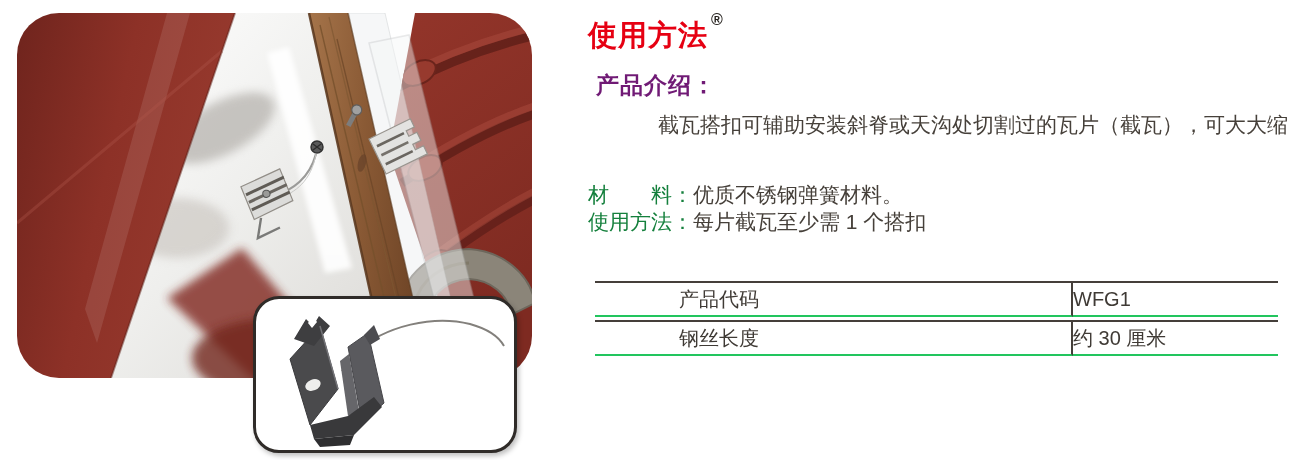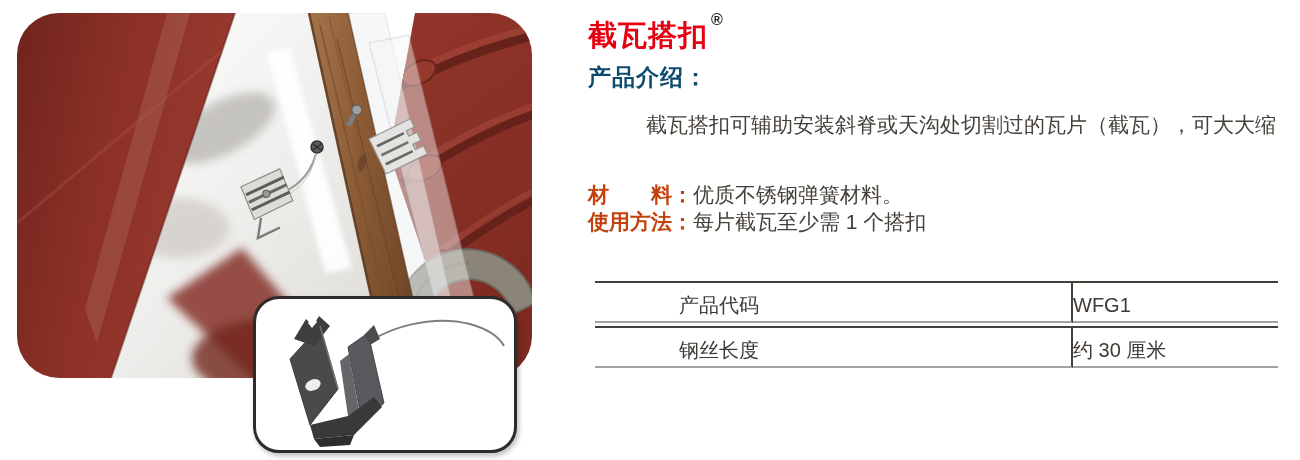--- a/index.html
+++ b/index.html
@@ -25,38 +25,38 @@
   .content{position:absolute;left:588px;top:0;width:705px;height:460px;}
   .product-title{
     position:absolute;left:0;top:16px;margin:0;
     font-size:29px;font-weight:bold;color:#e60012;letter-spacing:1px;white-space:nowrap;
   }
   .product-title sup{
     font-size:16px;color:#231f1c;font-weight:bold;
     position:relative;top:-9px;left:3px;
   }
   .intro-heading{
-    position:absolute;left:0;top:62px;margin:0;
-    font-size:23px;font-weight:bold;color:#0c4a6e;letter-spacing:1px;
+    position:absolute;left:0;top:62px;margin:8px;
+    font-size:23px;font-weight:bold;color:#701a75;letter-spacing:1px;
   }
   .intro-para{position:absolute;left:0;top:107px;width:700px;font-size:21px;line-height:35px;color:#46403a;}
-  .intro-line1{text-indent:58px;}
+  .intro-line1{text-indent:58px;text-align:right;}
   .spec-line{position:absolute;left:0;font-size:21px;color:#46403a;white-space:nowrap;}
-  .spec-line .lbl{font-weight:bold;color:#c2410c;}
+  .spec-line .lbl{font-weight:normal;color:#15803d;}
   .line-material{top:181px;}
   .line-usage{top:208px;}
   
   .spec-table{
     position:absolute;left:7px;top:278px;width:683px;
     border-collapse:separate;border-spacing:0 3px;table-layout:fixed;
     font-size:20px;color:#3f3a35;
   }
   .spec-table td,.spec-table th{
-    height:21px;padding:9px 0 2px 0;font-weight:normal;
-    border-top:2px solid #453f3a;border-bottom:2px solid #a3a3a3;
+    height:21px;padding:3px 0 2px 0;font-weight:normal;
+    border-top:2px solid #453f3a;border-bottom:2px solid #22c55e;
     vertical-align:middle;
   }
   .spec-table th{width:392px;text-align:left;padding-left:84px;border-right:2px solid #453f3a;}
   .spec-table td{text-align:left;}
 </style>
 </head>
 <body>
 
 <div class="page">
 
@@ -195,21 +195,21 @@
         <path d="M54,126 L92,117 L118,98 L126,108 L98,136 L58,140 Z" fill="#39393b"></path>
         <path d="M58,140 L98,136 L94,146 L64,148 Z" fill="#2e2e30"></path>
         <ellipse cx="57" cy="86" rx="8" ry="5.5" fill="#eeeeec" transform="rotate(-22 57 86)"></ellipse>
         <path d="M64,27 L82,90" stroke="#737377" stroke-width="1.5" fill="none"></path>
       </g>
     </svg>
   </div>
 
   <div class="content">
 
-    <h1 class="product-title" style="color: rgb(230, 0, 18);"><span>截瓦搭扣</span><sup>®</sup></h1>
+    <h1 class="product-title" style="color: rgb(230, 0, 18);"><span>使用方法</span><sup>®</sup></h1>
 
     <h2 class="intro-heading">产品介绍：</h2>
 
     <div class="intro-para">
       <div class="intro-line1">截瓦搭扣可辅助安装斜脊或天沟处切割过的瓦片（截瓦），可大大缩</div>
     </div>
 
     <div class="spec-line line-material">
       <span class="lbl">材　　料：</span><span>优质不锈钢弹簧材料。</span>
     </div>

